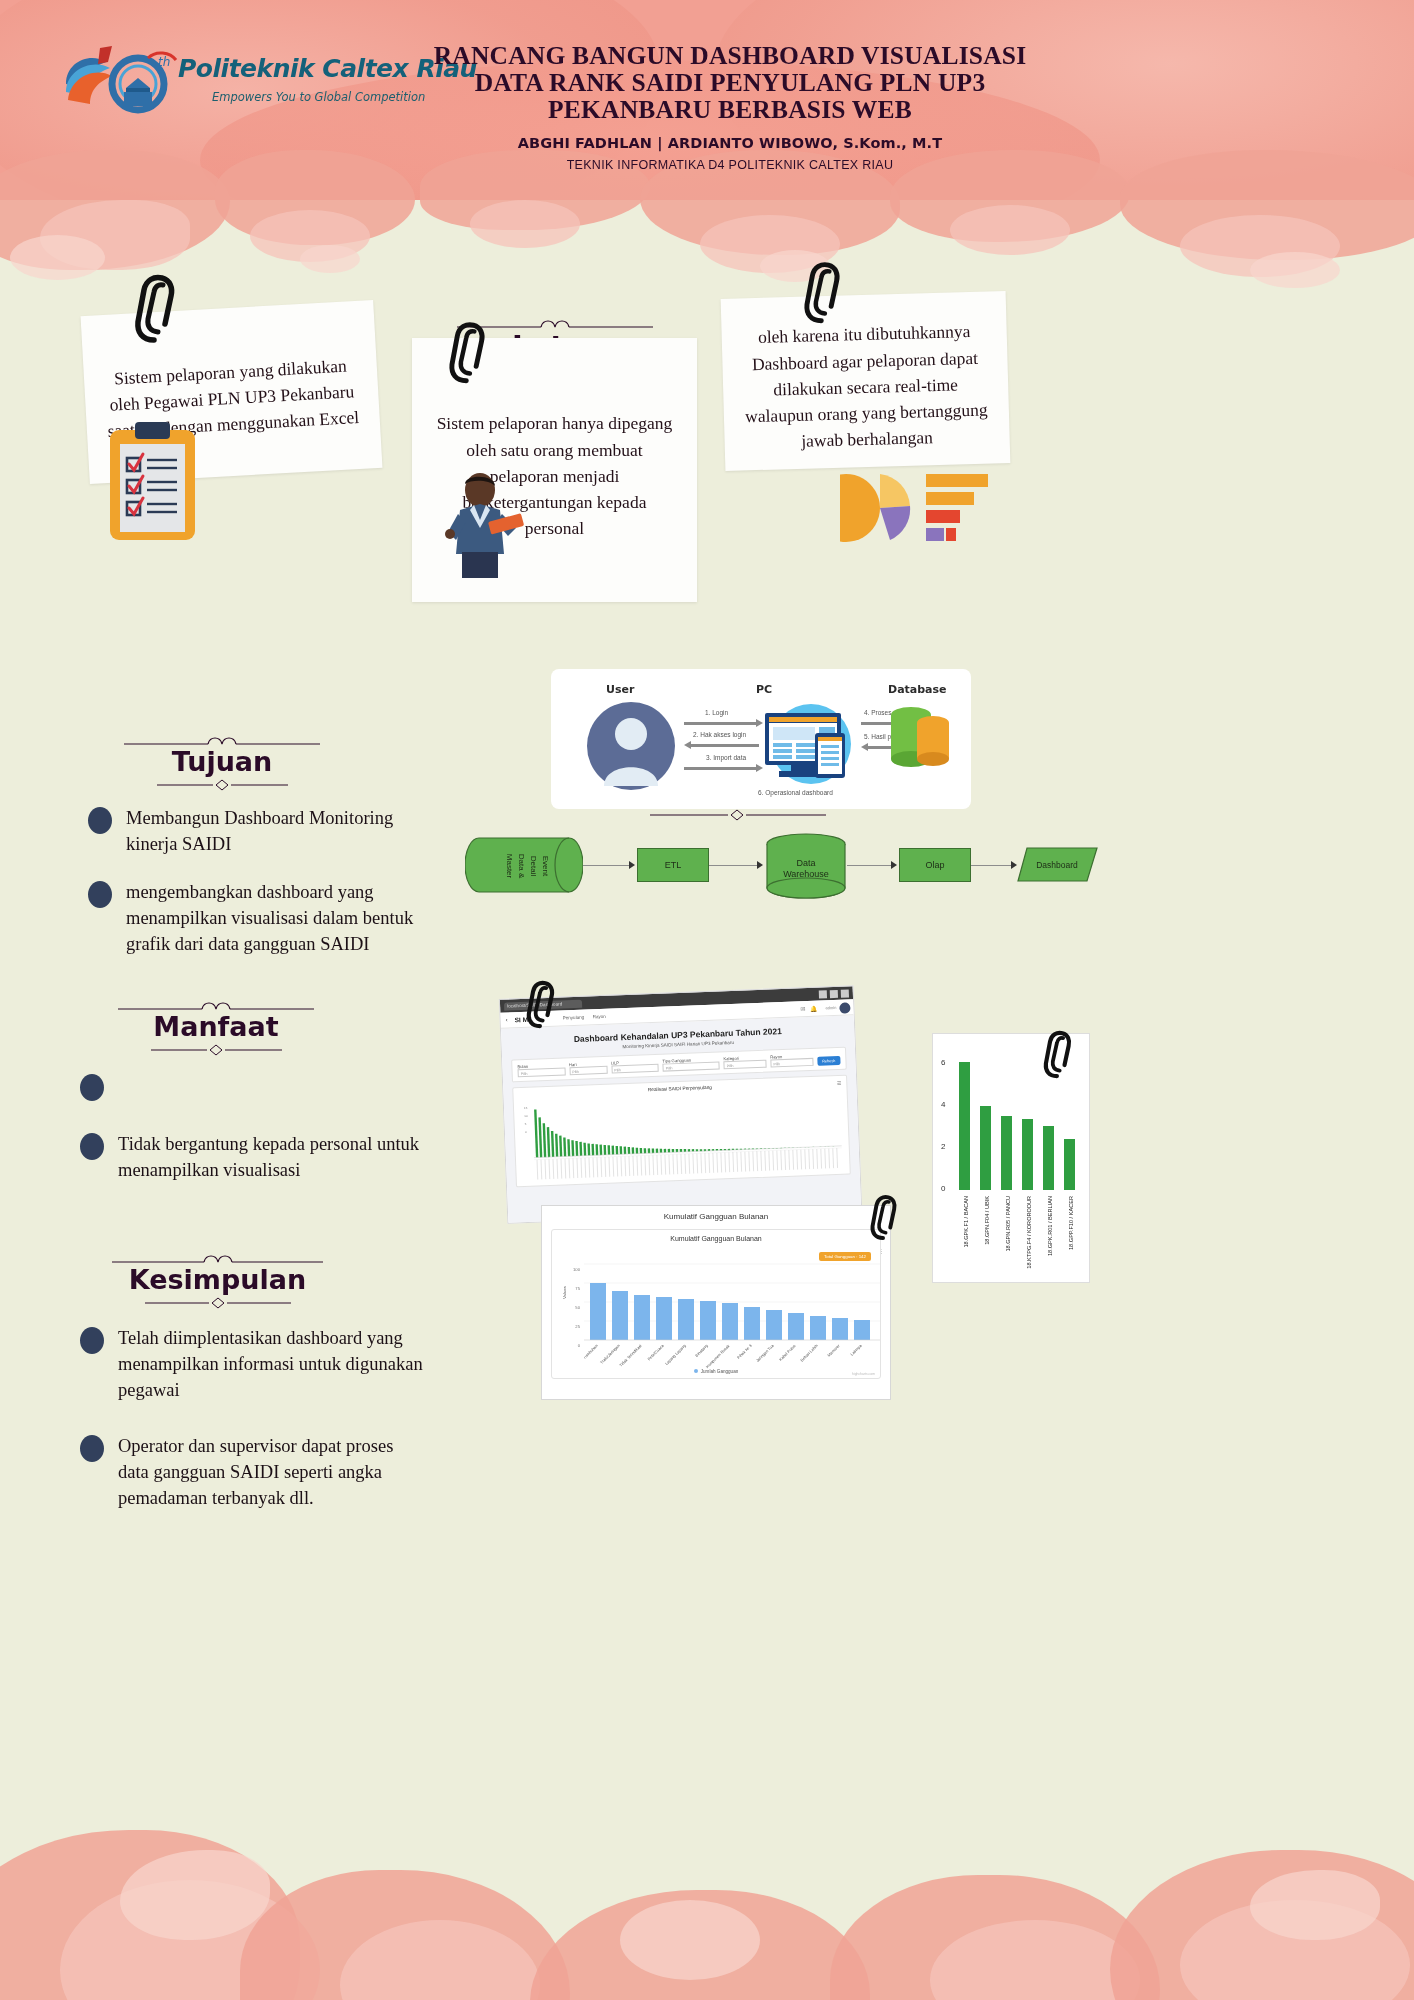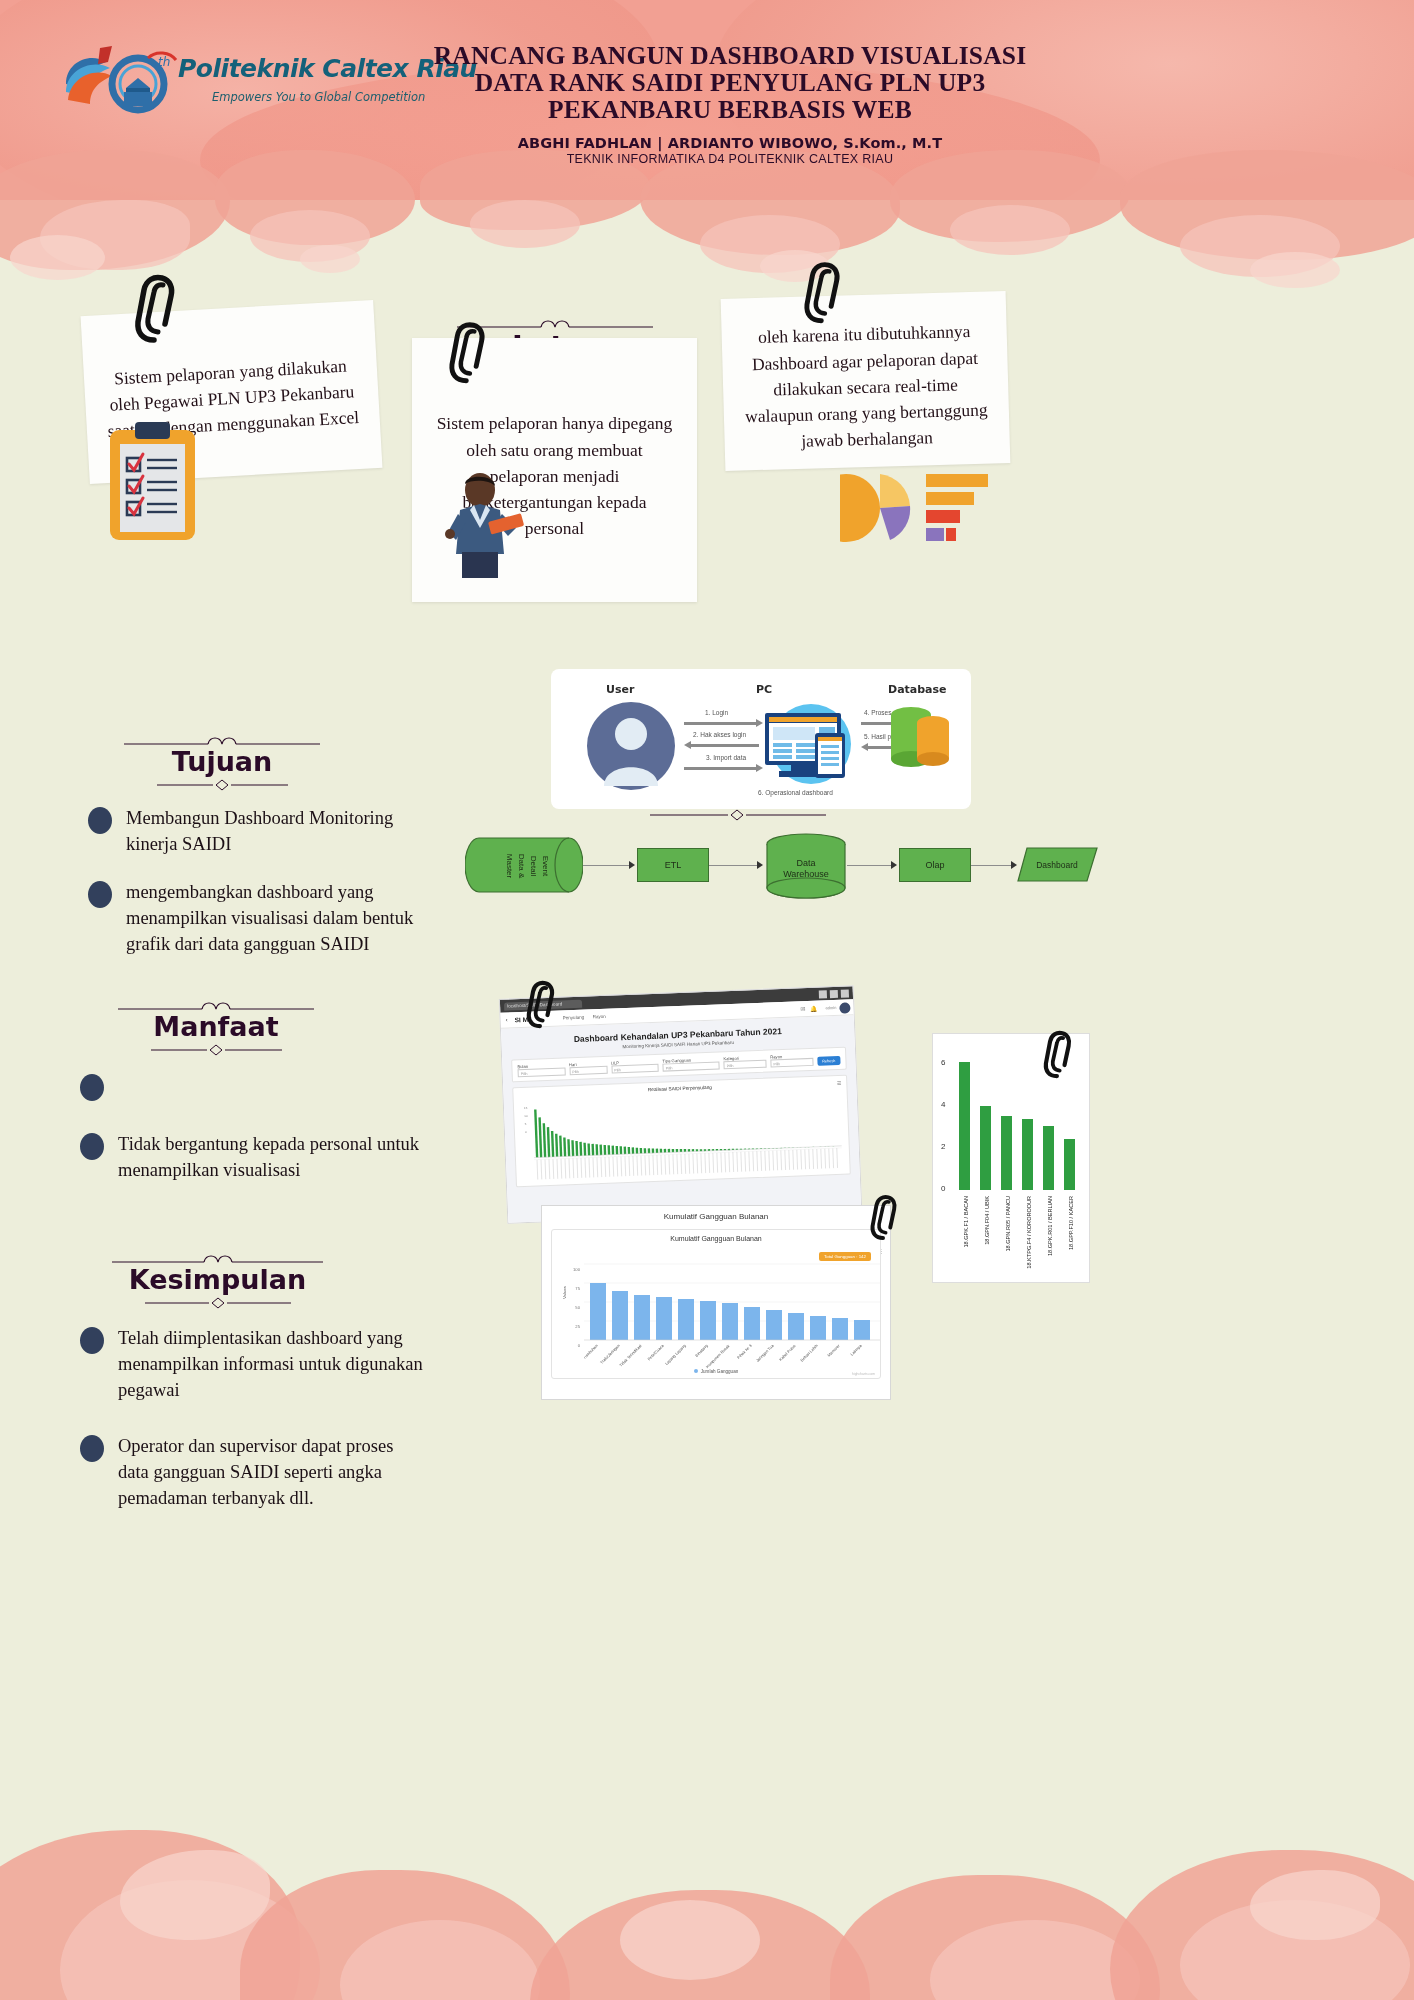--- a/index.html
+++ b/index.html
@@ -56,21 +56,21 @@
     font-family:"Liberation Serif", serif;
     font-size:25.5px; line-height:27px; font-weight:bold;
     color:#2b0b28; letter-spacing:.2px;
   }
   .authors {
     margin-top:12px;
     font-family:"DejaVu Sans", sans-serif;
     font-size:14.5px; font-weight:bold; color:#2b0b28; letter-spacing:.1px;
   }
   .affil {
-    margin-top:1px;
+    margin-top:7px;
     font-family:"Liberation Sans", sans-serif;
     font-size:12.5px; color:#2b0b28; letter-spacing:.3px;
   }
 
   
   .sec-head { position:absolute; text-align:center; }
   .sec-head .label {
     font-family:"DejaVu Sans", sans-serif;
     font-weight:bold; color:#2b0b28; line-height:1.05;
   }

